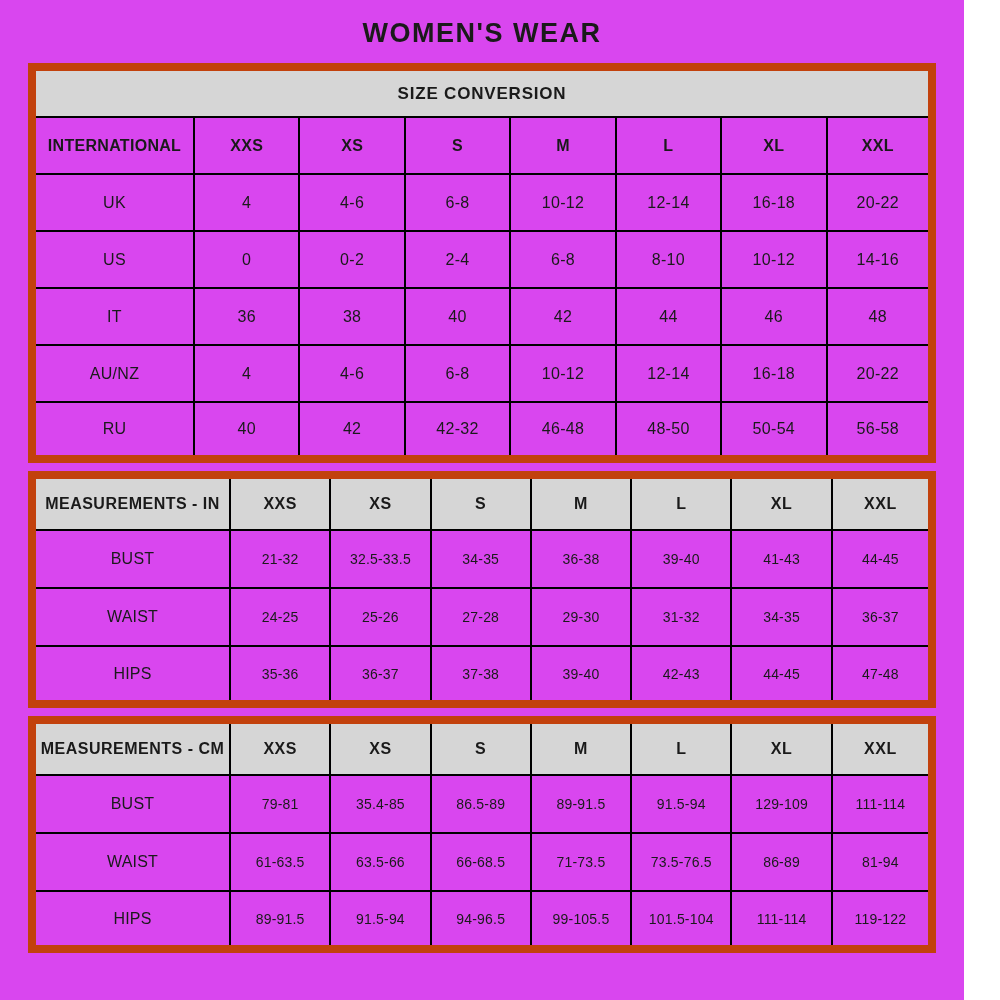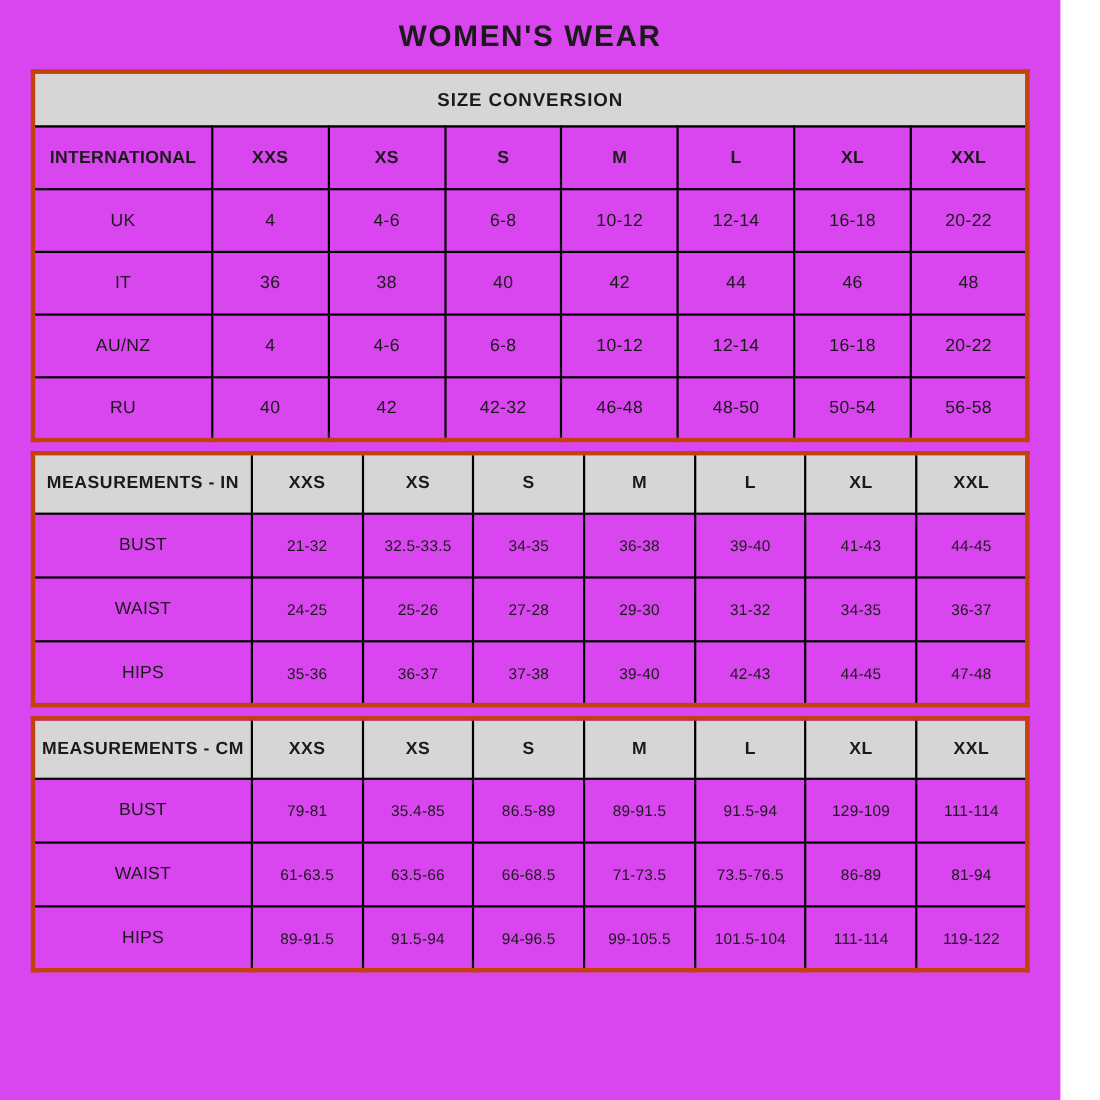--- a/index.html
+++ b/index.html
@@ -20,21 +20,21 @@
     font-size: 27px;
     font-weight: 700;
     letter-spacing: 1.5px;
     color: #1a1a1a;
     margin: 6px 0 14px 0;
   }
   table.tbl {
     width: 100%;
     border-collapse: collapse;
     table-layout: fixed;
-    border: 4px solid #c2410c;
+    border: 8px solid #c2410c;
     margin-bottom: 8px;
   }
   table.tbl td {
     border: 2px solid #000;
     text-align: center;
     vertical-align: middle;
     overflow: hidden;
     white-space: nowrap;
   }
   
@@ -90,20 +90,30 @@
           <td class="rowlbl">UK</td>
           <td>4</td>
           <td>4-6</td>
           <td>6-8</td>
           <td>10-12</td>
           <td>12-14</td>
           <td>16-18</td>
           <td>20-22</td>
         </tr>
         <tr>
+          <td class="rowlbl">US</td>
+          <td>0</td>
+          <td>0-2</td>
+          <td>2-4</td>
+          <td>6-8</td>
+          <td>8-10</td>
+          <td>10-12</td>
+          <td>14-16</td>
+        </tr>
+        <tr>
           <td class="rowlbl">IT</td>
           <td>36</td>
           <td>38</td>
           <td>40</td>
           <td>42</td>
           <td>44</td>
           <td>46</td>
           <td>48</td>
         </tr>
         <tr>

